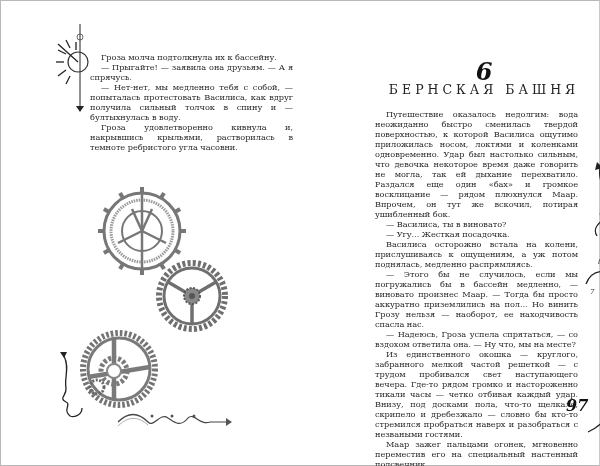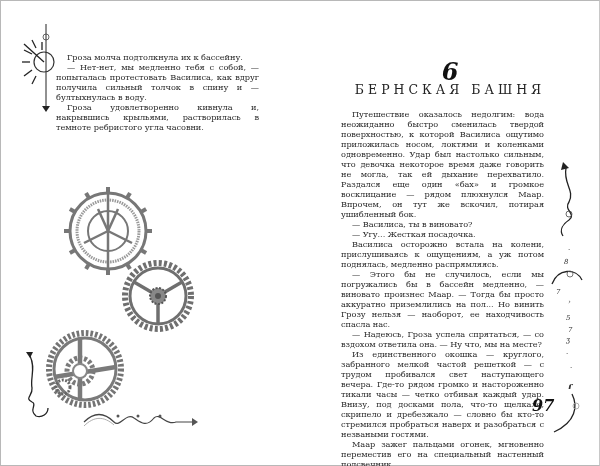--- a/index.html
+++ b/index.html
@@ -4,21 +4,21 @@
 <style>
   html, body { margin: 0; padding: 0; }
   body {
     width: 600px; height: 466px; background: #ffffff; position: relative; overflow: hidden;
     font-family: "DejaVu Serif", "Liberation Serif", serif;
   }
   .frame {
     position: absolute; left: 0; top: 0; width: 598px; height: 464px;
     border: 1px solid #b8b8b8; border-right: 1px solid #c8c8c8;
   }
-  .page { position: absolute; top: 0; height: 377px; }
+  .page { position: absolute; top: 0; height: 377px; margin-left: 34px; }
   .page-left { left: 0; width: 300px; }
   .page-right { left: 300px; width: 300px; }
 
   .text-block {
     position: absolute; font-size: 8.2px; line-height: 10px; color: #2a2a2a;
     text-align: justify; letter-spacing: -0.05px;
   }
   .text-block p { margin: 0; text-indent: 11px; }
   .left-text { left: 56px; top: 52px; width: 203px; }
   .right-text { left: 41px; top: 109px; width: 203px; }
@@ -54,20 +54,21 @@
       <line x1="16" y1="54" x2="12" y2="62"></line>
       <line x1="16" y1="26" x2="12" y2="18"></line>
       <line x1="22" y1="28" x2="22" y2="20"></line>
     </g>
     <circle cx="26" cy="15" r="3" fill="none" stroke="#444" stroke-width="0.8"></circle>
     <path d="M22 84 L26 90 L30 84 Z" fill="#222"></path>
   </svg>
 
   <div class="text-block left-text">
     <p>Гроза молча подтолкнула их к бассейну.</p>
+    <p>— Прыгайте! — заявила она друзьям. — А я спрячусь.</p>
     <p>— Нет-нет, мы медленно тебя с собой, — попыталась протестовать Василиса, как вдруг получила сильный толчок в спину и — бултыхнулась в воду.</p>
     <p>Гроза удовлетворенно кивнула и, накрывшись крыльями, растворилась в темноте ребристого угла часовни.</p>
   </div>
 
   <svg class="deco" style="left:64px;top:187px" width="88" height="88" viewBox="-44 -44 88 88">
     <g fill="#777">
       <rect x="-2" y="-44" width="4" height="6"></rect>
         <rect x="-2" y="38" width="4" height="6"></rect>
       <rect x="-44" y="-2" width="6" height="4"></rect>
         <rect x="38" y="-2" width="6" height="4"></rect>

